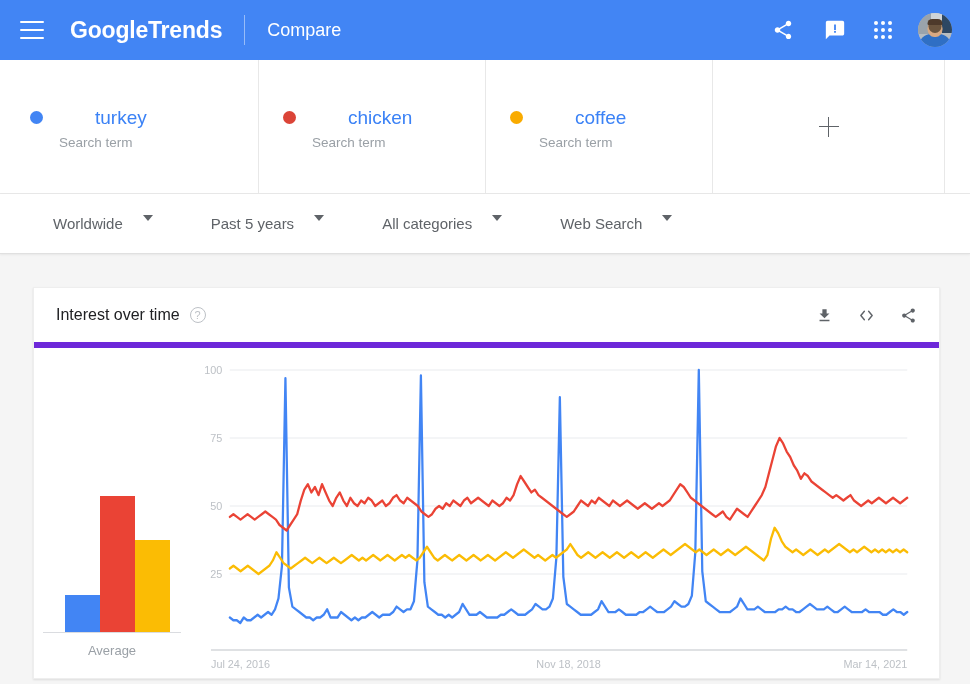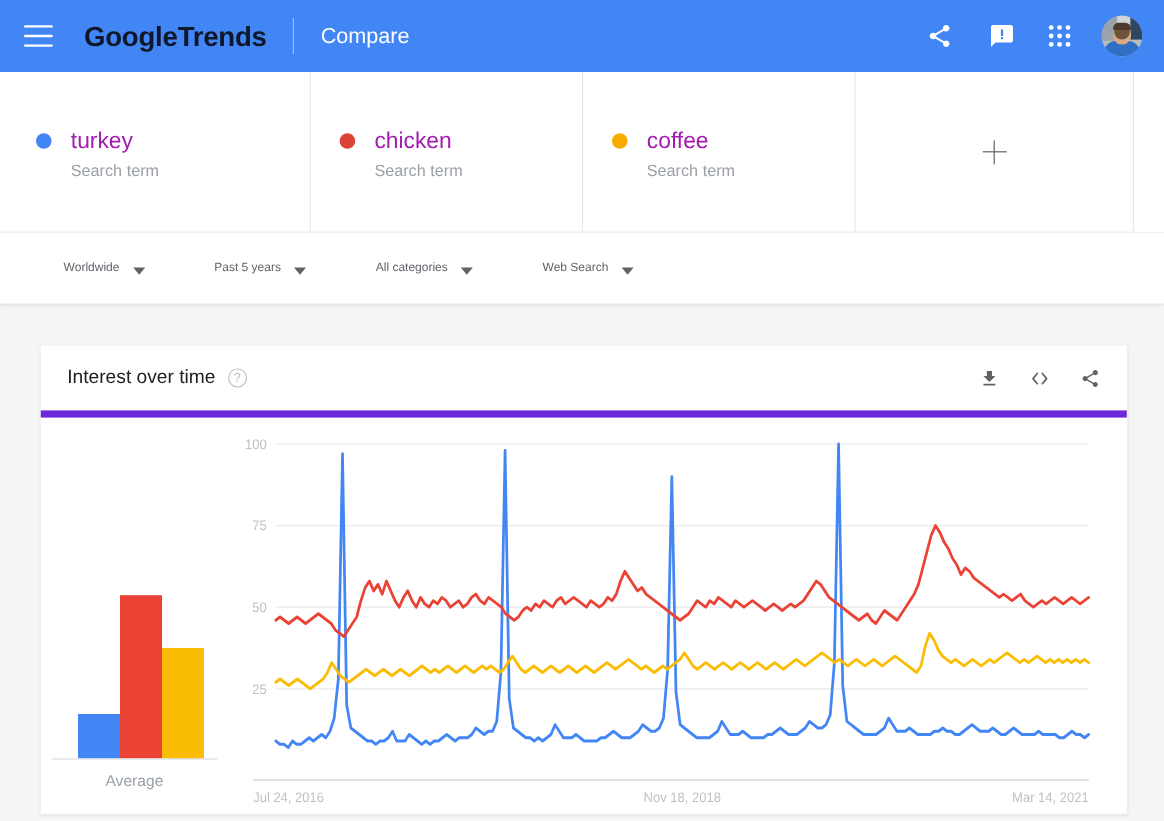--- a/index.html
+++ b/index.html
@@ -22,21 +22,21 @@
   }
   .hamburger {
     width: 24px; height: 18px;
     display: flex; flex-direction: column; justify-content: space-between;
     cursor: pointer;
     margin-right: 26px;
   }
   .hamburger span { display:block; height: 2px; background: #fff; border-radius: 1px; }
   .brand {
     display: flex; align-items: baseline;
-    font-size: 23px; color: #0f172a; letter-spacing: -0.2px;
+    font-size: 23px; color: #ffffff; letter-spacing: -0.2px;
   }
   .brand .g { font-weight: 700; }
   .brand .t { font-weight: 700; margin-left: 0; }
   .vdiv {
     width: 1px; height: 30px; background: rgba(255,255,255,0.45);
     margin: 0 22px;
   }
   .compare { font-size: 18px; color: #fff; font-weight: 400; }
   .hdr-right {
     margin-left: auto; display: flex; align-items: center; gap: 26px;
@@ -90,21 +90,21 @@
   .term-card {
     flex: 0 0 227px;
     border-right: 1px solid #e8e8e8;
     padding: 48px 0 0 24px;
     position: relative;
     cursor: pointer;
   }
   .term-card:first-child { padding-left: 30px; flex-basis: 259px; }
   .term-head { display:flex; align-items:center; }
   .dot { width: 13px; height: 13px; border-radius: 50%; margin-right: 16px; flex:0 0 auto; }
-  .term-name { font-size: 19px; color: #a21caf; line-height: 1; }
+  .term-name { font-size: 19px; color: #3b82f6; line-height: 1; margin-left: 36px; }
   .term-sub { font-size: 13.5px; color: #9aa0a6; margin-top: 8px; margin-left: 29px; }
   .add-card {
     flex: 1;
     border-right: 1px solid #e8e8e8;
     display: flex; align-items: center; justify-content: center;
     cursor: pointer;
   }
   .add-card .plus {
     position: relative; width: 20px; height: 20px;
   }
@@ -118,22 +118,22 @@
   
   .filters {
     background:#fff;
     height: 60px;
     display:flex; align-items:center;
     padding-left: 53px;
     border-bottom: 1px solid #e0e0e0;
     box-shadow: 0 1px 2px rgba(0,0,0,0.06);
   }
   .filter {
-    display:flex; align-items:flex-end; gap:11px;
-    font-size: 10px; color: #5f6368;
+    display:flex; align-items:flex-start; gap:20px;
+    font-size: 15px; color: #5f6368;
     margin-right: 58px;
     cursor:pointer;
   }
   .caret {
     width:0; height:0;
     border-left: 5px solid transparent;
     border-right: 5px solid transparent;
     border-top: 6px solid #5f6368;
   }
 

